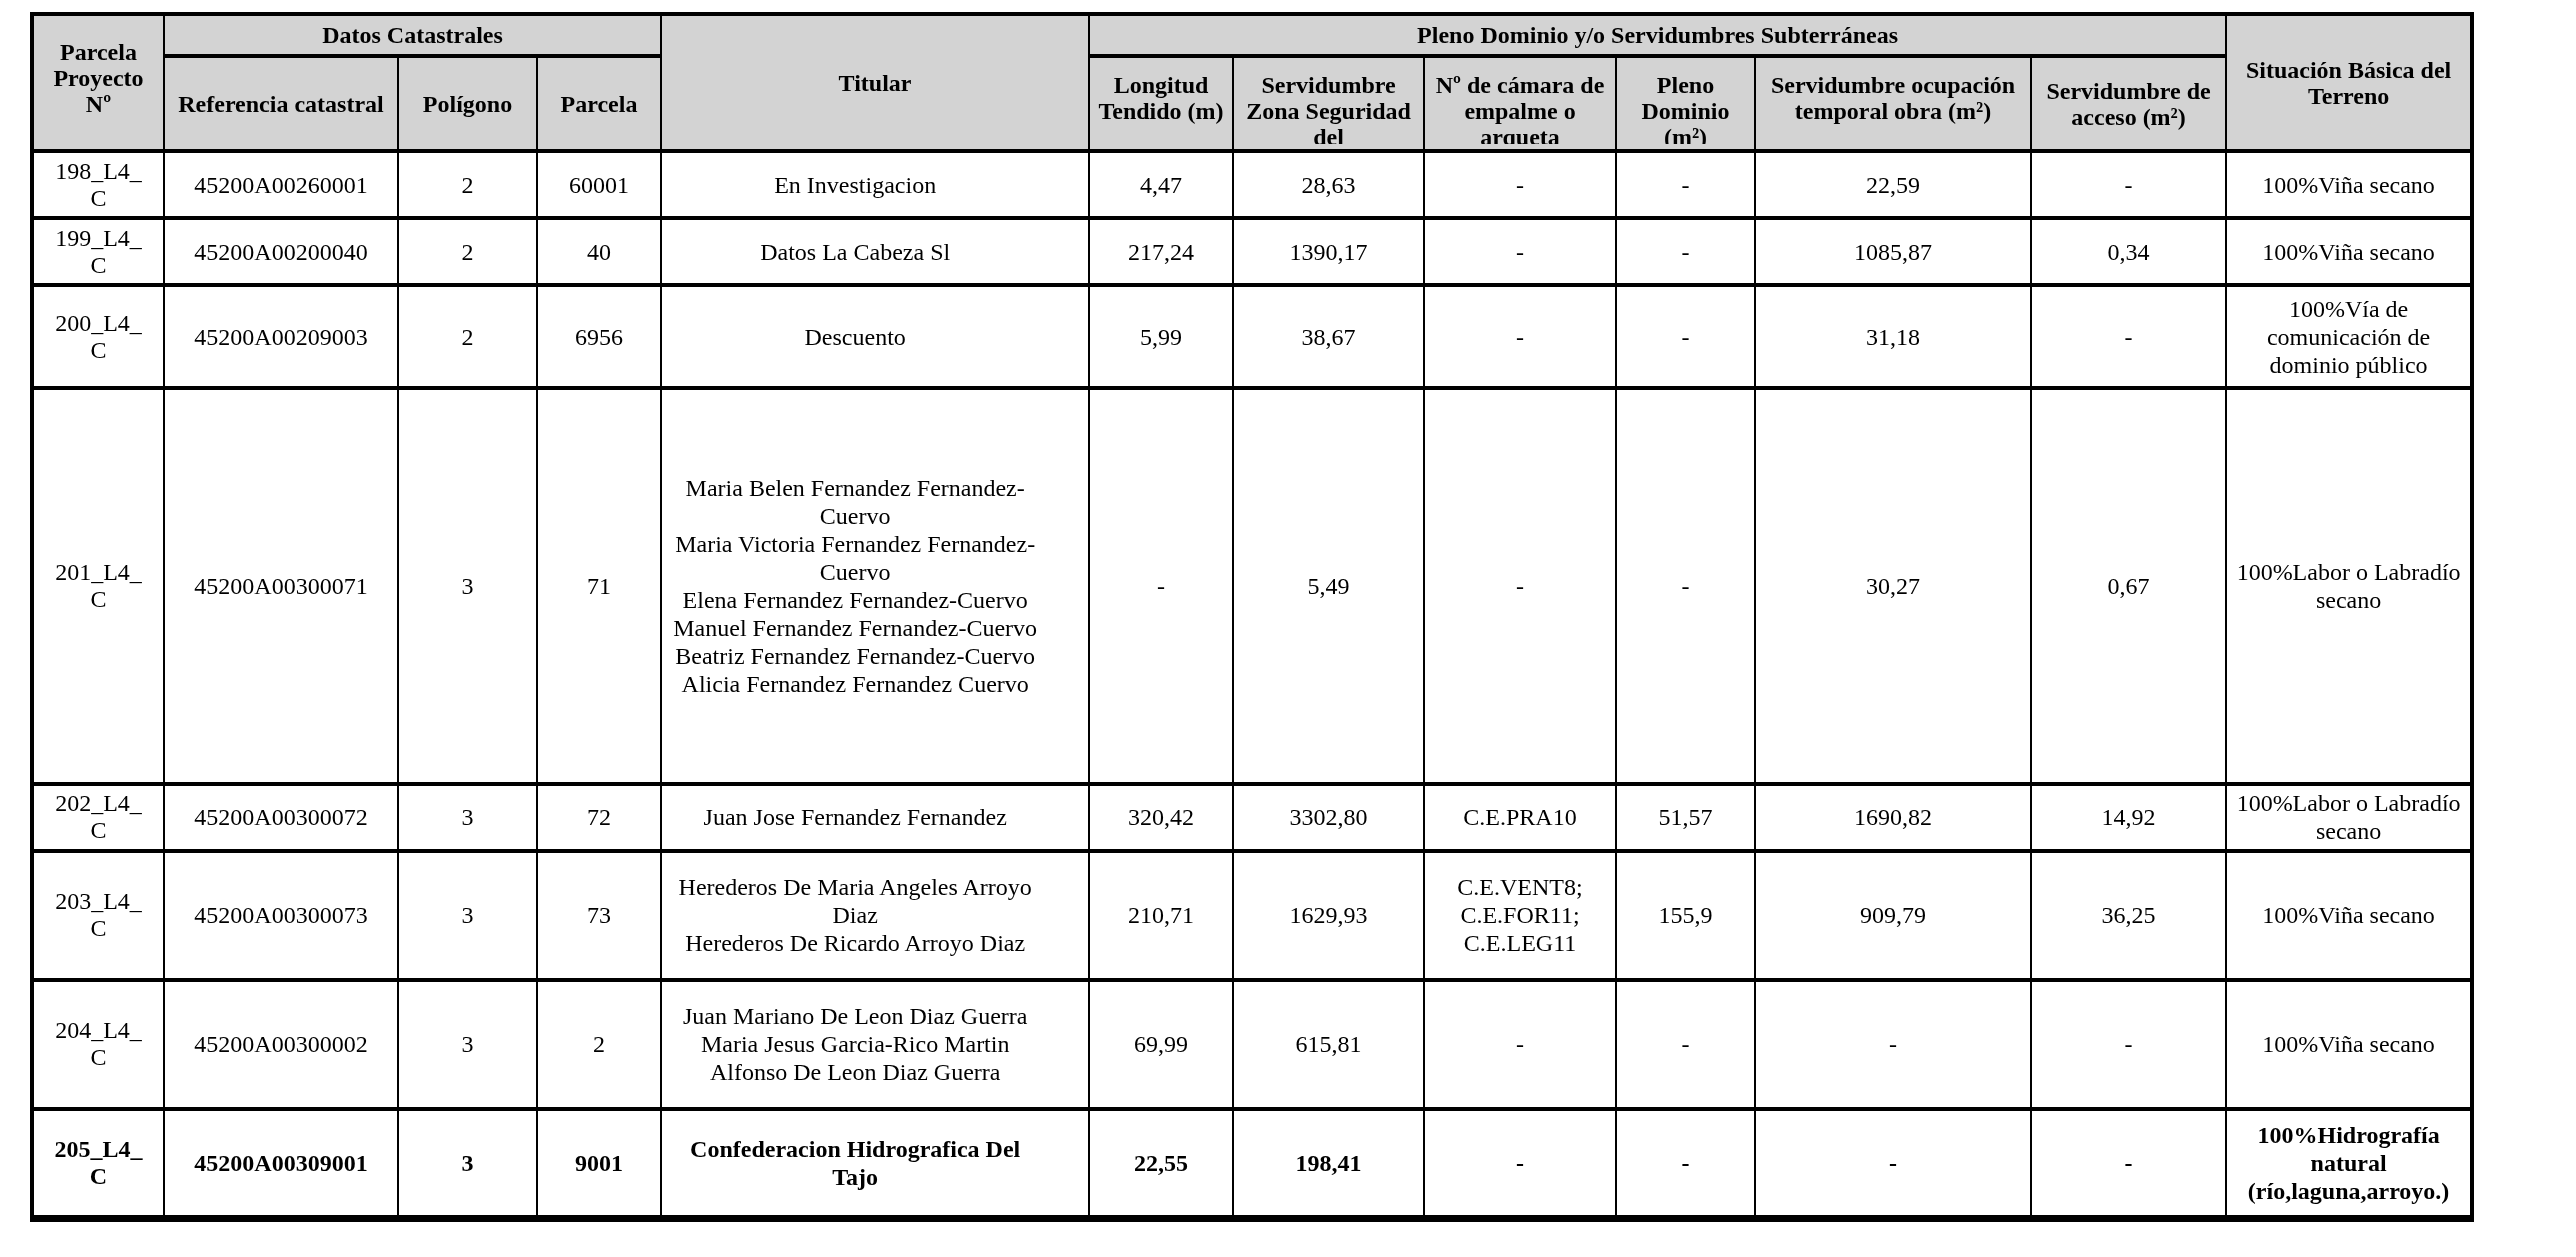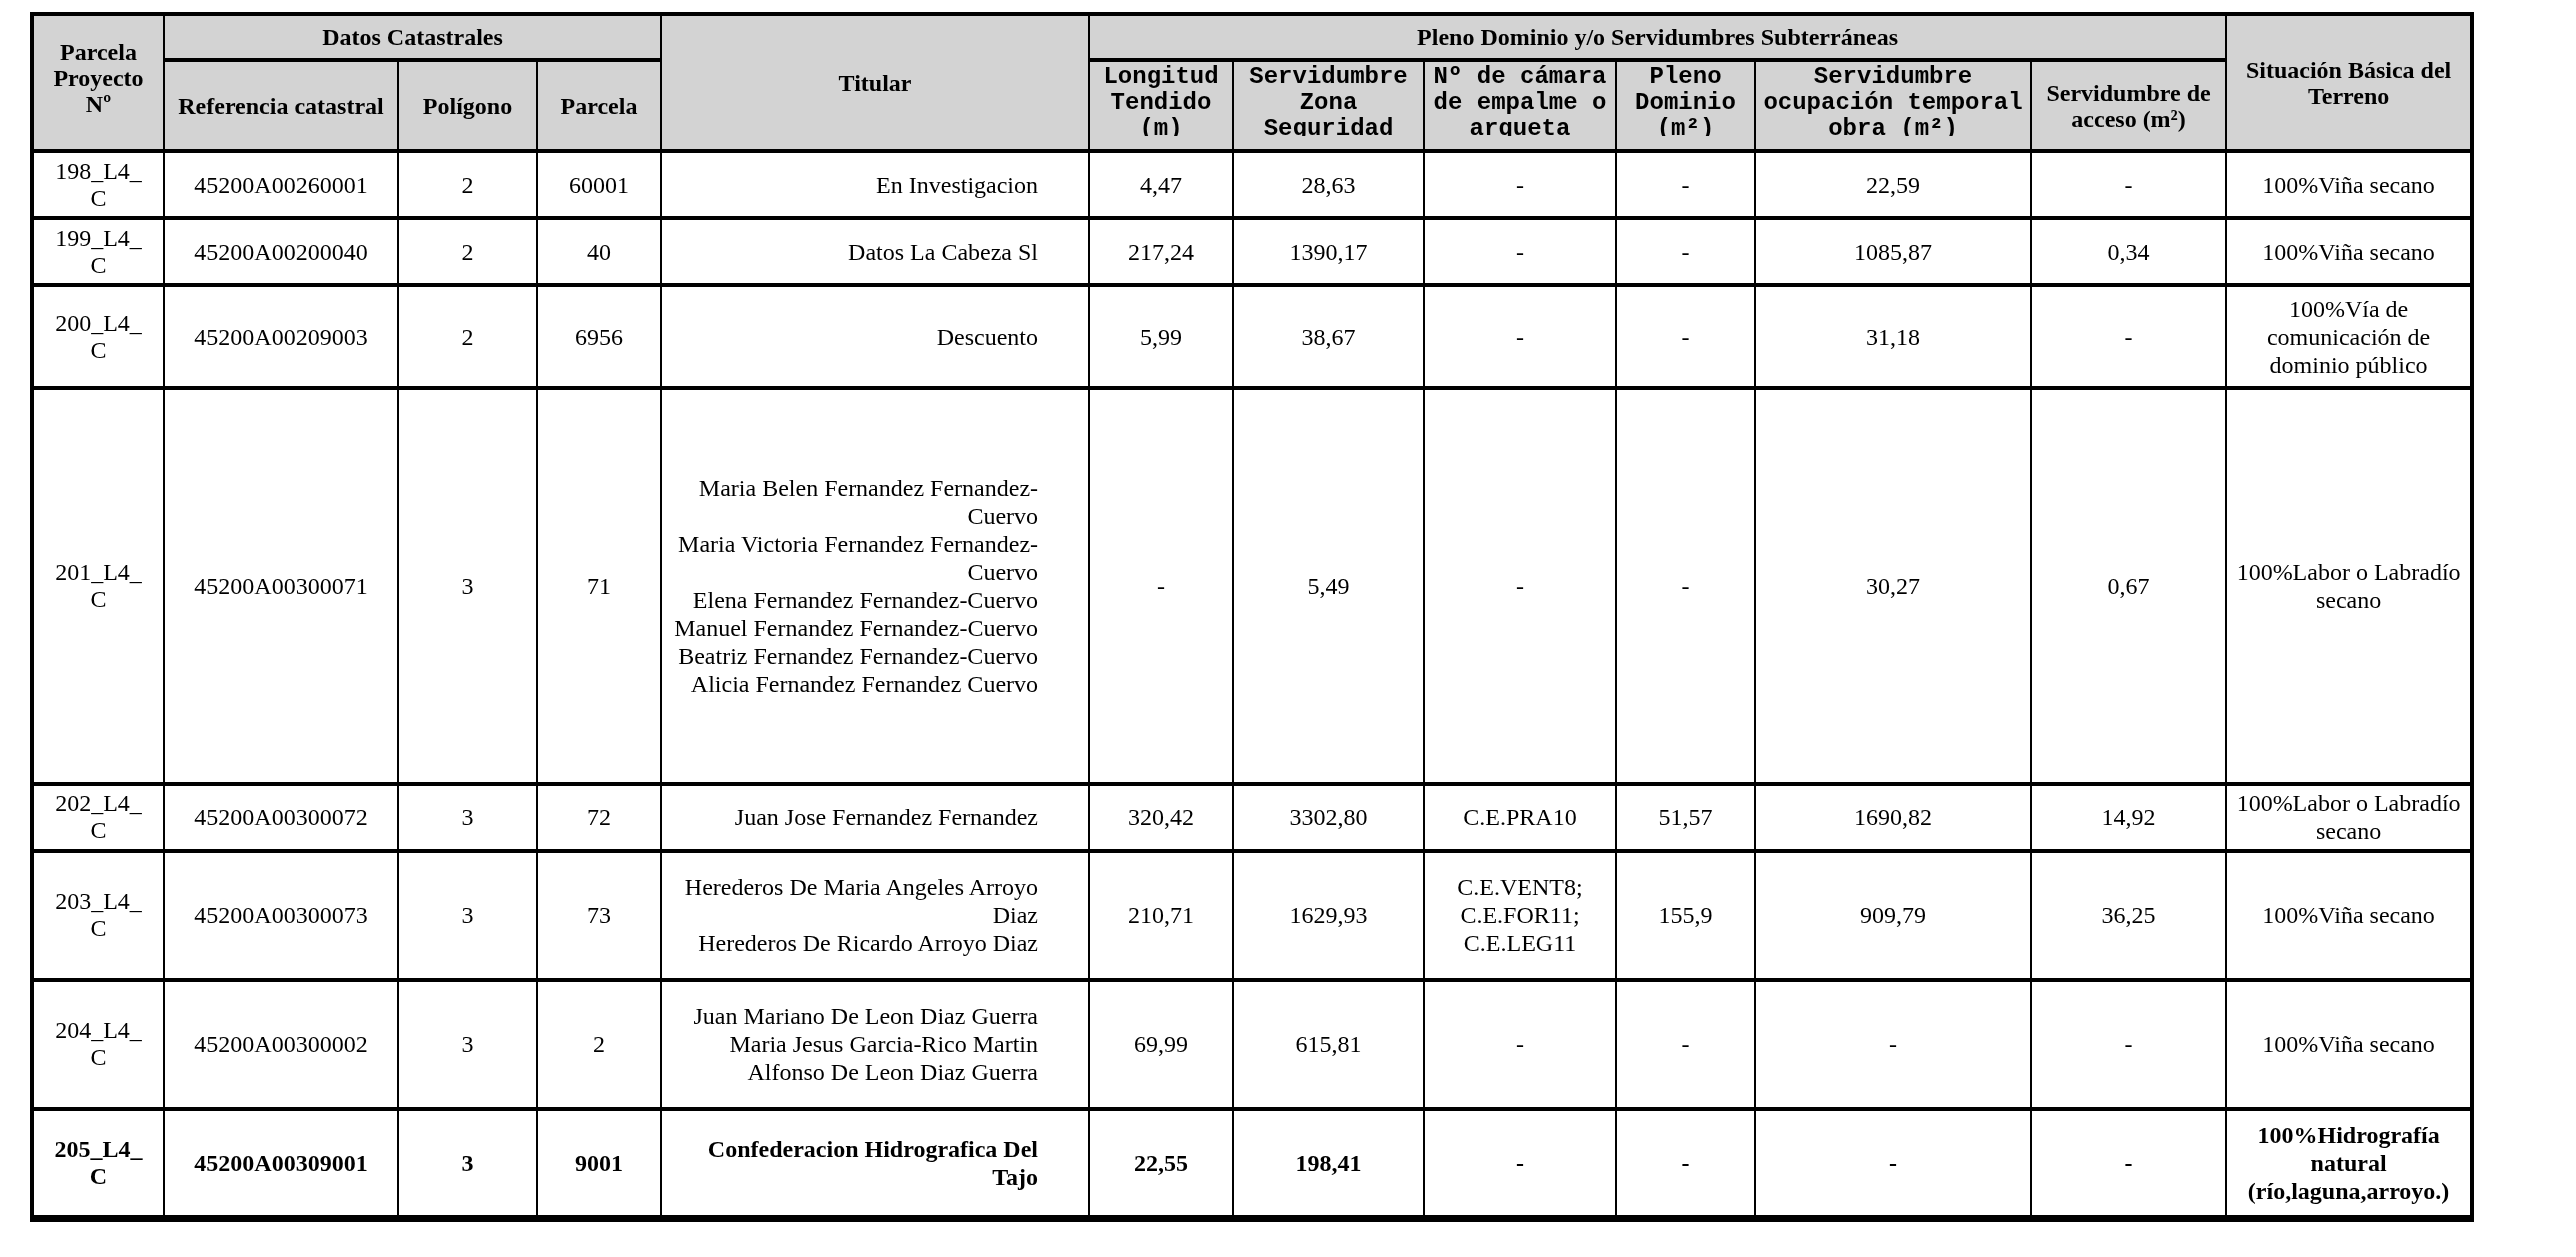--- a/index.html
+++ b/index.html
@@ -45,23 +45,22 @@
   thead tr.group-row { height: 40px; }
   thead tr.cols-row  { height: 77px; }
   thead th.group { border-bottom-width: 4.3px; }
   thead tr.cols-row th { border-bottom-width: 4.3px; }
   th.h-parcela, th.h-titular, th.h-situacion { border-bottom-width: 4.3px; }
   
   th.clip3 { vertical-align: top; padding: 0 5.2px; }
   th.clip3 .hclip {
     height: 72px;
     overflow: hidden;
-    padding-top: 2px;
+    padding-top: 14px;
     line-height: 26px;
-    font-family: Liberation Mono, monospace;
   }
   th.h-parcela { vertical-align: top; padding: 0 5.2px; }
   th.h-parcela .hclip {
     height: 110px;
     overflow: hidden;
     padding-top: 23px;
     line-height: 26px;
   }
   th.h-situacion { padding: 1.7px 3.4px; }
   tbody td {
@@ -70,21 +69,21 @@
     border-bottom-width: 4.3px;
     line-height: 28px;
   }
   tbody td.col-parcela-proyecto {
     word-break: break-all;
     padding: 3.4px 17px;
     line-height: 27px;
     margin-top: 24px;
   }
   tbody td.col-titular {
-    text-align: right;
+    text-align: center;
     padding: 5.2px 50px 5.2px 10.3px;
     margin-left: 32px;
   }
   tbody td.col-situacion-basica { padding: 3.4px 8.6px; }
 </style>
 </head>
 <body>
 
 <div class="page">
   <table class="cadastral">

